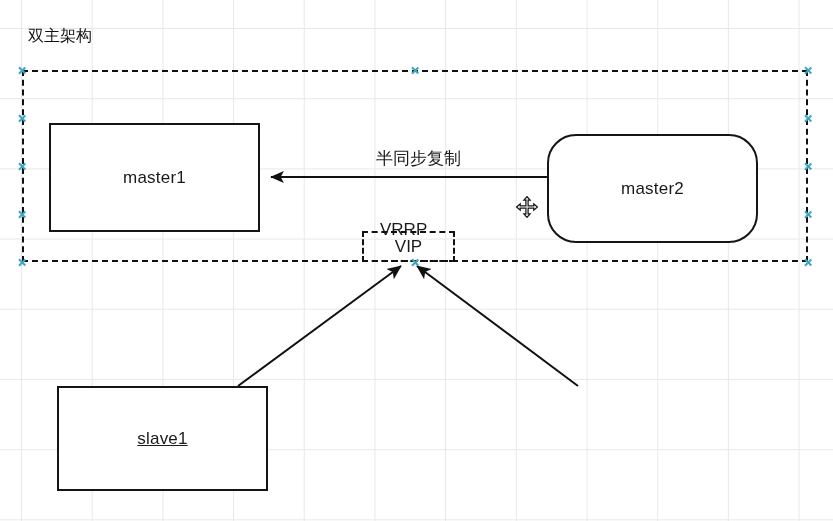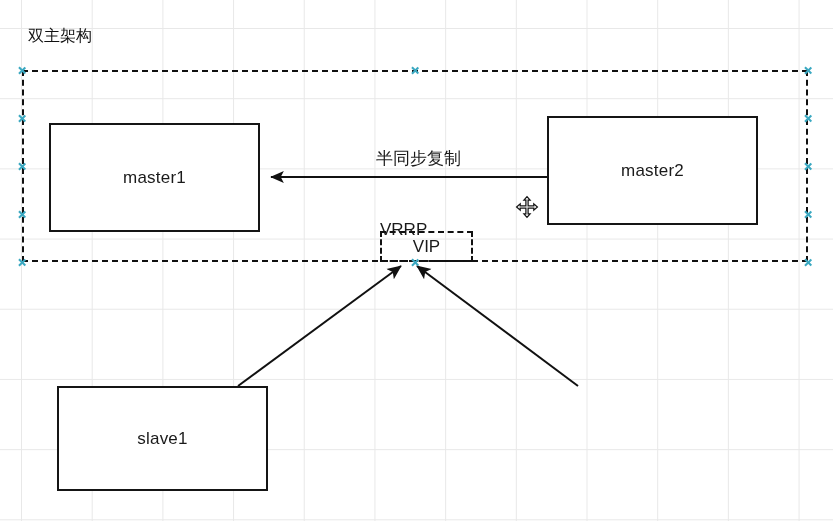--- a/index.html
+++ b/index.html
@@ -124,34 +124,34 @@
       <path d="M 578 386 L 417 266" stroke="#111111" stroke-width="2" fill="none" marker-end="url(#arrow-end)"></path>
     </g>
   </svg>
 
   <div class="container-box" style="left:22px; top:70px; width:786px; height:192px;"></div>
 
   <div class="node-box" style="left:49px; top:123px; width:211px; height:109px;">
     <span>master1</span>
   </div>
 
-  <div class="node-box" style="left:547px; top:116px; width:211px; height:109px;">
+  <div class="node-box" style="left:547px; top:134px; width:211px; height:109px;border-radius:29px;">
     <span>master2</span>
   </div>
 
-  <div class="node-box" style="left:57px; top:386px; width:211px; height:105px;">
+  <div class="node-box" style="left:57px; top:386px; width:211px; height:105px;text-decoration:underline;">
     <span>slave1</span>
   </div>
 
 
   <div class="free-label" style="left:376px; top:147px; font-family:'DejaVu Sans','Liberation Sans',sans-serif;">半同步复制</div>
 
   <div class="free-label" style="left:380px; top:200px;margin-top:20px;">VRRP</div>
 
-  <div class="vip-box" style="left:380px; top:231px; width:93px; height:31px;">
+  <div class="vip-box" style="left:362px; top:231px; width:93px; height:31px;">
     <span>VIP</span>
   </div>
 
   <div class="handle" style="left:22px;  top:70px;"></div>
   <div class="handle" style="left:415px; top:70px;"></div>
   <div class="handle" style="left:808px; top:70px;"></div>
   <div class="handle" style="left:22px;  top:118px;"></div>
   <div class="handle" style="left:808px; top:118px;"></div>
   <div class="handle" style="left:22px;  top:166px;"></div>
   <div class="handle" style="left:808px; top:166px;"></div>

